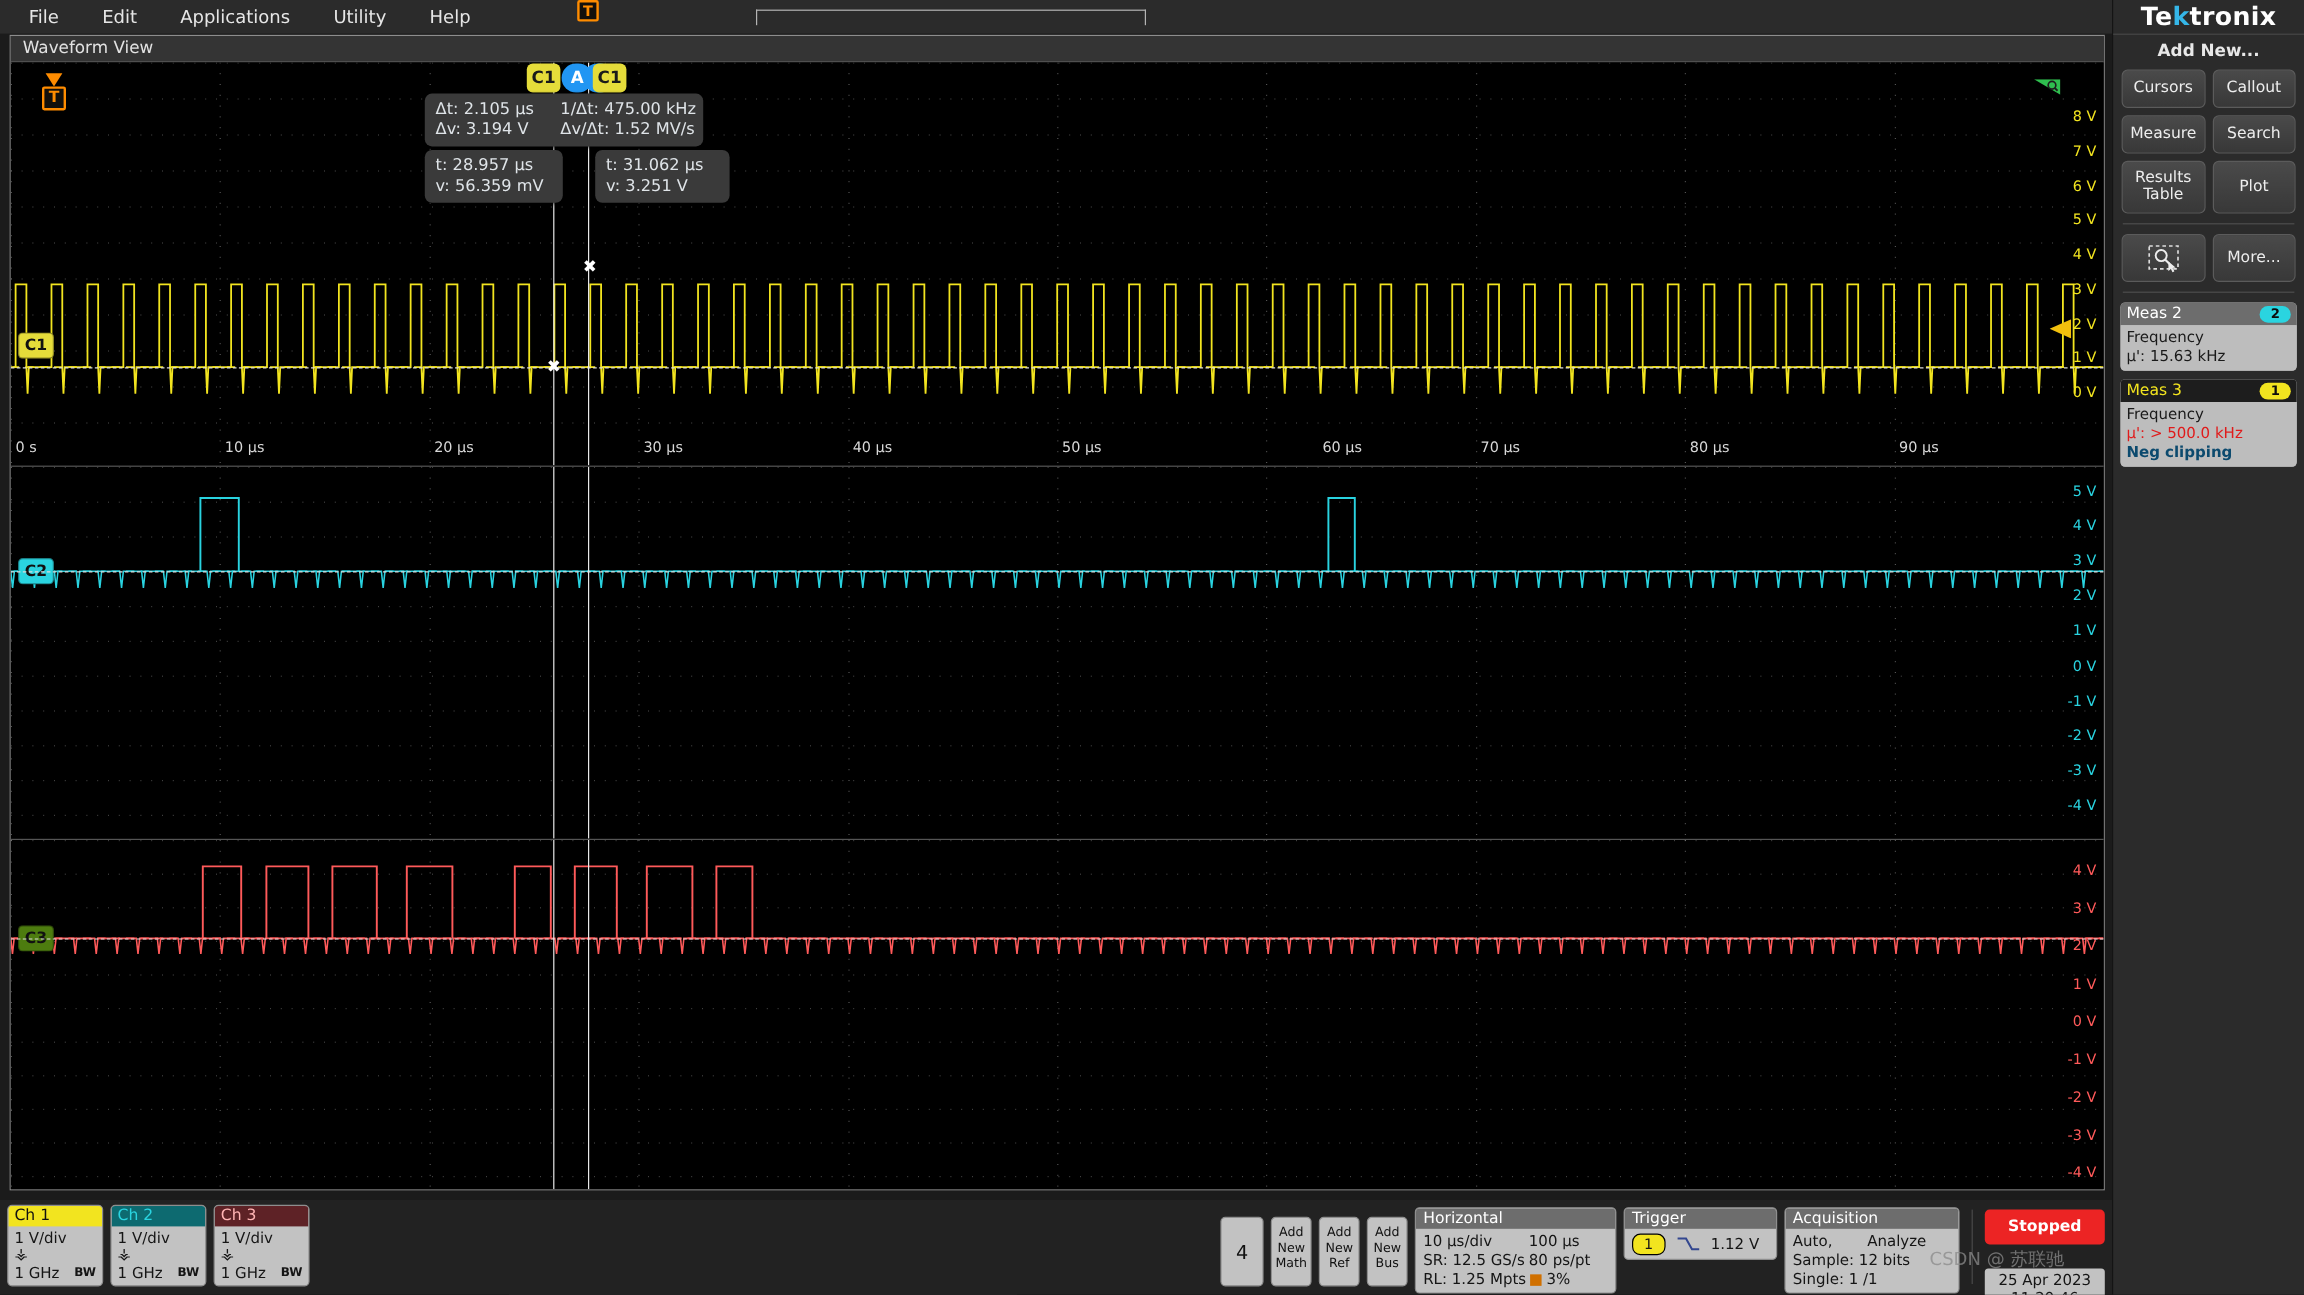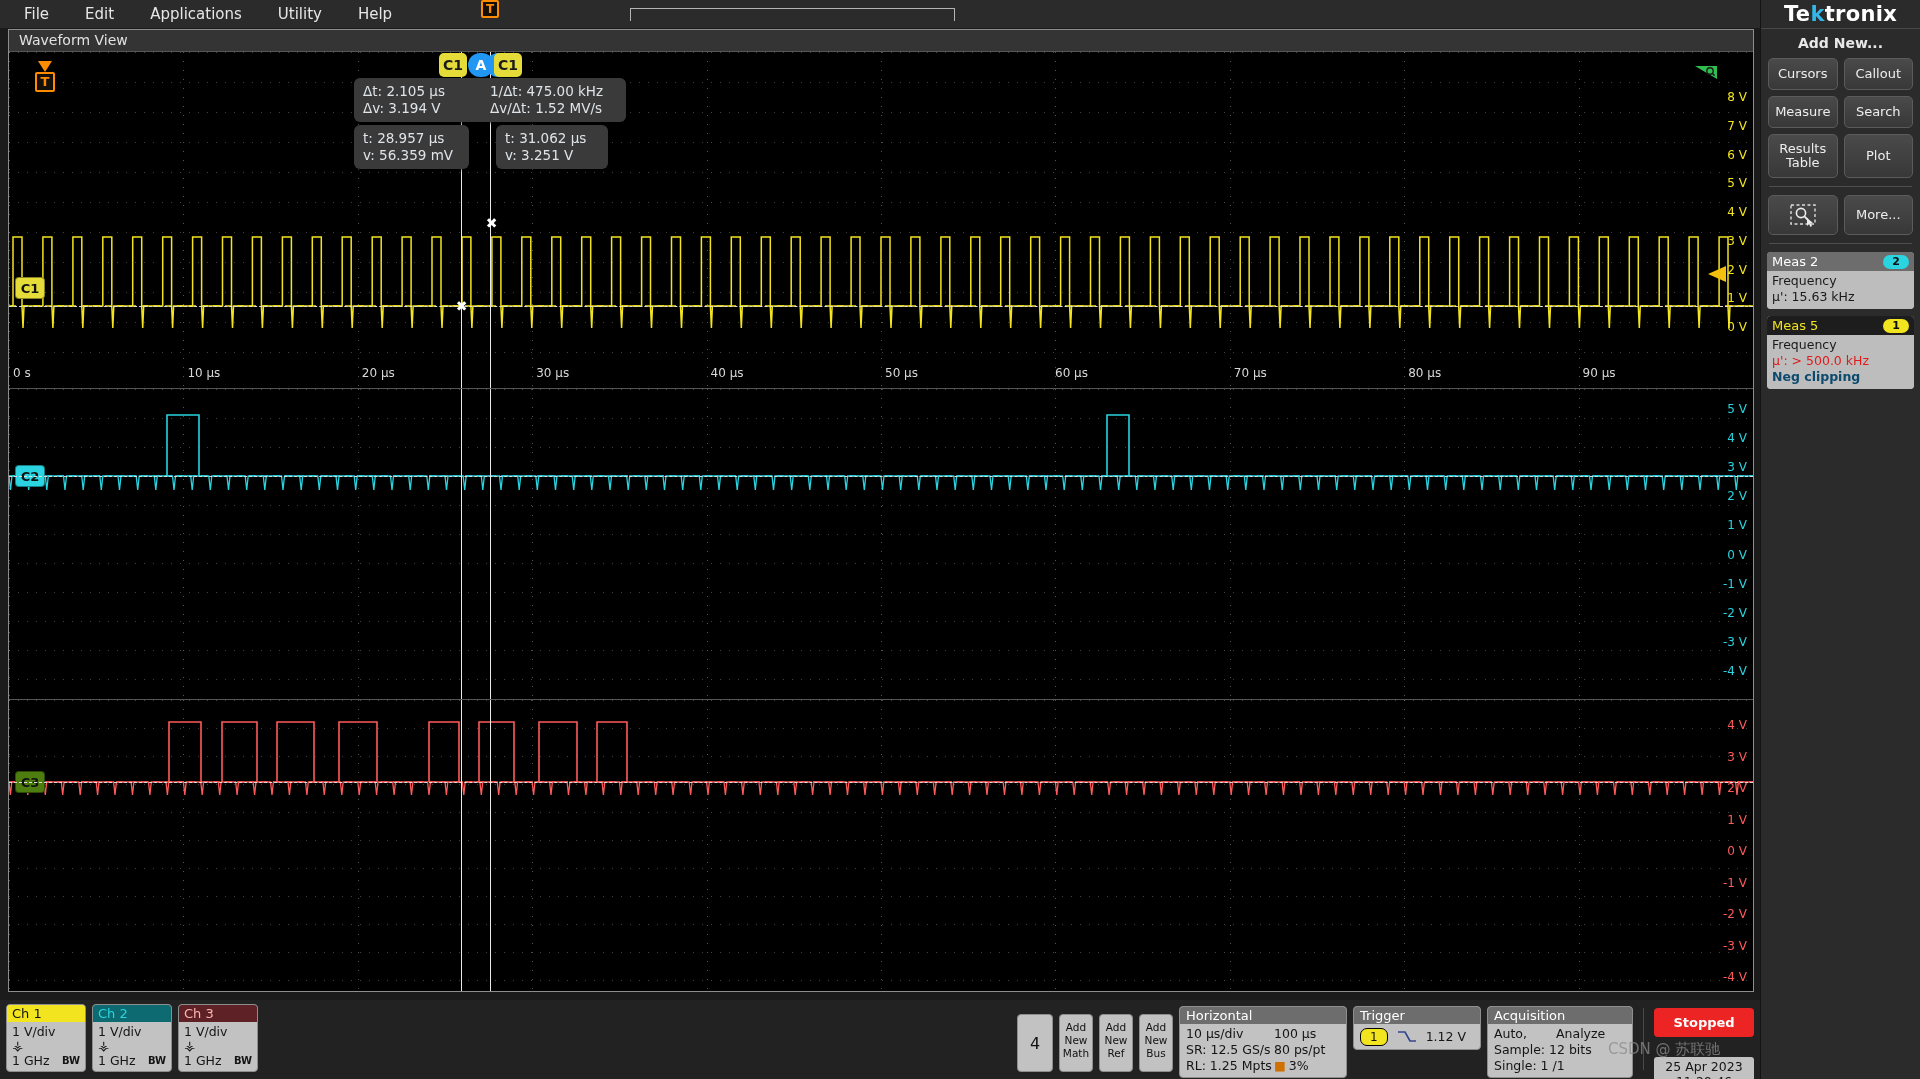--- a/index.html
+++ b/index.html
@@ -243,21 +243,21 @@
           <div class="vlab c1" style="top: 246.25px;">1 V</div>
           <div class="vlab c1" style="top: 275px;">0 V</div>
         </div>
       <div class="tlabels" id="t1" style="bottom:6px;">
           <div class="tlab" style="left: 4px;">0 s</div>
           <div class="tlab" style="left: 178.4px;">10 µs</div>
           <div class="tlab" style="left: 352.8px;">20 µs</div>
           <div class="tlab" style="left: 527.2px;">30 µs</div>
           <div class="tlab" style="left: 701.6px;">40 µs</div>
           <div class="tlab" style="left: 876px;">50 µs</div>
-          <div class="tlab" style="left: 1046px;">60 µs</div>
+          <div class="tlab" style="left: 1093px;">60 µs</div>
           <div class="tlab" style="left: 1224.8px;">70 µs</div>
           <div class="tlab" style="left: 1399.2px;">80 µs</div>
           <div class="tlab" style="left: 1573.6px;">90 µs</div>
         </div>
 
       <div id="trigmark" style="left:26px; top:20px;">T</div>
 
       <svg id="zoomicon" viewBox="0 0 22 18">
         <polygon points="0,0 22,0 22,13" fill="#2fbf4f"></polygon>
         <circle cx="15" cy="5" r="3.2" fill="none" stroke="#1d1d1d" stroke-width="1.4"></circle>
@@ -277,21 +277,21 @@
       <svg style="position:absolute; right:27px; top:214px;" width="18" height="16">
         <polygon points="18,0 18,16 0,8" fill="#f2c00d"></polygon>
       </svg>
     </div>
 
     <div class="cursortag tag-c1" style="left:430px; top:23px; width:28px;">C1</div>
     <div class="cursortag tag-ab" style="left:459px; top:23px; width:22px;">A</div>
     <div class="cursortag tag-ab" style="left:477px; top:23px; width:22px;">B</div>
     <div class="cursortag tag-c1" style="left:485px; top:23px; width:28px;">C1</div>
 
-    <div class="readout" style="left:345px; top:48px; width:272px;">
+    <div class="readout" style="left:345px; top:48px; width:232px;">
       <div class="row">
         <div class="col" style="width:105px;">
           <div><span>Δt:</span>
                <span>2.105 µs</span></div>
           <div><span>Δv:</span>
                <span>3.194 V</span></div>
         </div>
         <div class="col">
           <div><span>1/Δt:</span>
                <span>475.00 kHz</span></div>
@@ -450,21 +450,21 @@
         <span class="meas-pill" style="background:#2ad4e0;">2</span>
       </div>
       <div class="meas-body">
         <div>Frequency</div>
         <div>µ': 15.63 kHz</div>
       </div>
     </div>
 
     <div class="measbox">
       <div class="meas-head" style="background:#1d1d1d;">
-        <span class="meas-title c3">Meas 5</span>
+        <span class="meas-title c3">Meas 3</span>
         <span class="meas-pill" style="background:#f2e41f;">1</span>
       </div>
       <div class="meas-body">
         <div>Frequency</div>
         <div class="red">µ': &gt; 500.0 kHz</div>
         <div class="bold-red">Neg clipping</div>
       </div>
     </div>
   </div>
 

